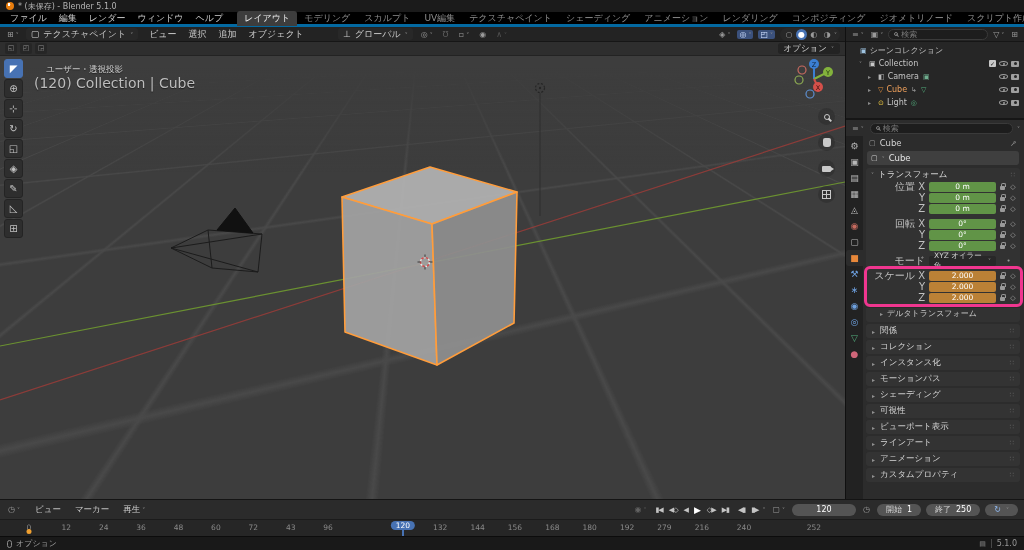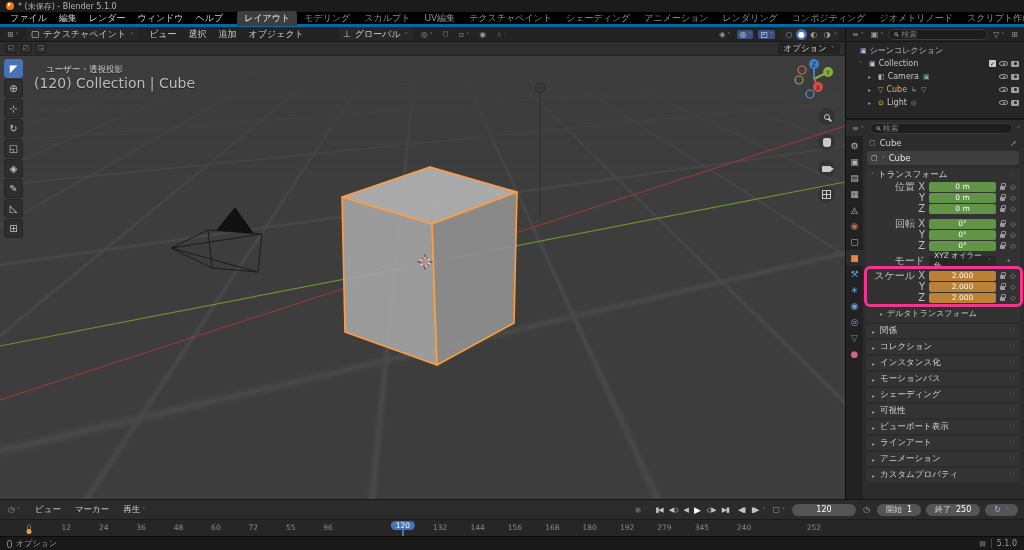--- a/index.html
+++ b/index.html
@@ -686,33 +686,33 @@
       </span>
     </div>
     <div class="tl-ruler" id="ruler">
         <span class="tick" style="left: 29px;">0</span>
         <span class="tick" style="left: 66.38px;">12</span>
         <span class="tick" style="left: 103.76px;">24</span>
         <span class="tick" style="left: 141.14px;">36</span>
         <span class="tick" style="left: 178.52px;">48</span>
         <span class="tick" style="left: 215.9px;">60</span>
         <span class="tick" style="left: 253.28px;">72</span>
-        <span class="tick" style="left: 290.66px;">55</span>
+        <span class="tick" style="left: 290.66px;">43</span>
         <span class="tick" style="left: 328.04px;">96</span>
         <span class="tick" style="left: 365.42px; margin-left: 37px;">108</span>
         <span class="tick active" style="left: 402.8px;">120</span>
         <div class="playhead-line" style="left: 402.8px;"></div>
         <span class="tick" style="left: 440.18px;">132</span>
         <span class="tick" style="left: 477.56px;">144</span>
         <span class="tick" style="left: 514.94px;">156</span>
         <span class="tick" style="left: 552.32px;">168</span>
         <span class="tick" style="left: 589.7px;">180</span>
         <span class="tick" style="left: 627.08px;">192</span>
         <span class="tick" style="left: 664.46px;">279</span>
-        <span class="tick" style="left: 701.84px;">345</span>
+        <span class="tick" style="left: 701.84px;">216</span>
         <span class="tick" style="left: 739.22px; margin-top: 34px;">228</span>
         <span class="tick" style="left: 744px;">240</span>
         <span class="tick" style="left: 813.98px;">252</span>
         <span class="kf-dot" style="left: 29px;"></span>
       </div>
   </div>
 
   <div class="statusbar">
     <span class="mouseico"></span>
     <span>オプション</span>

